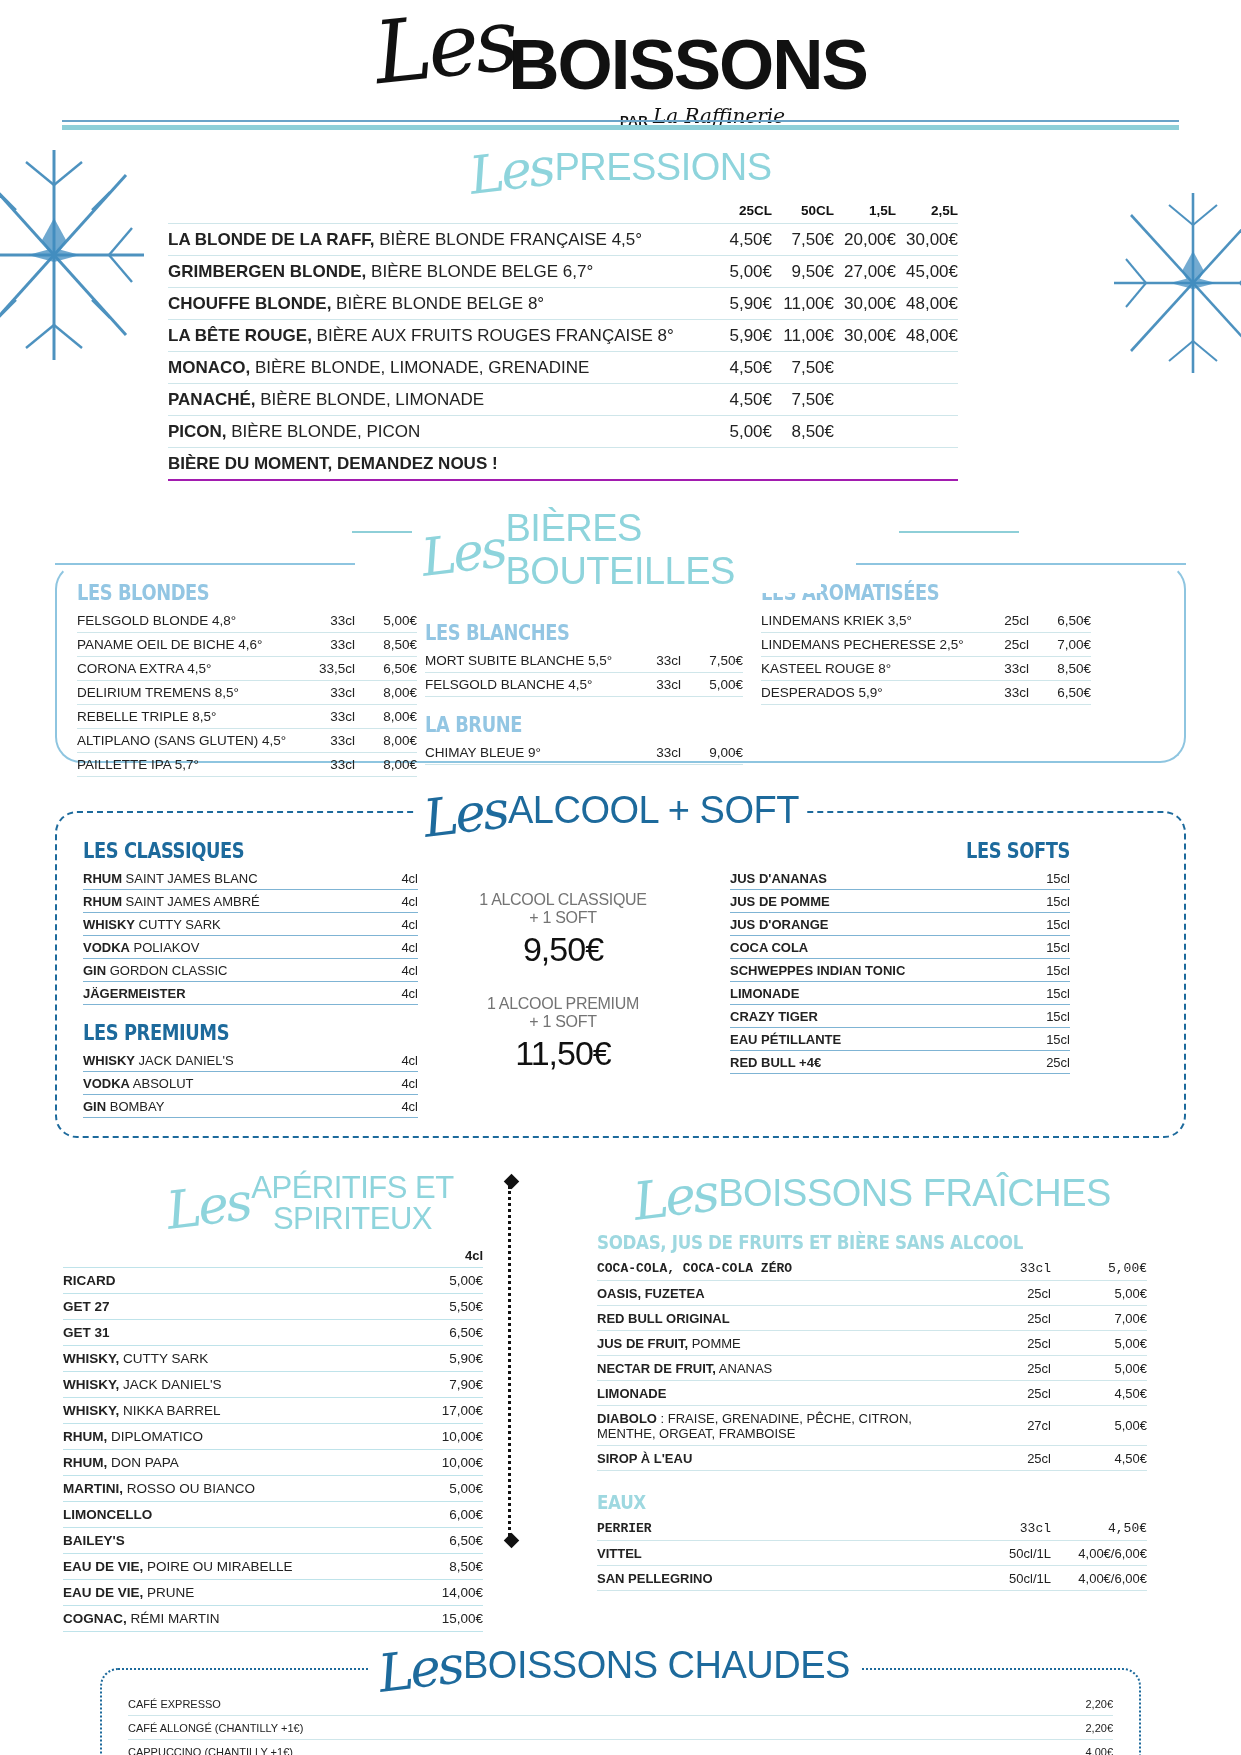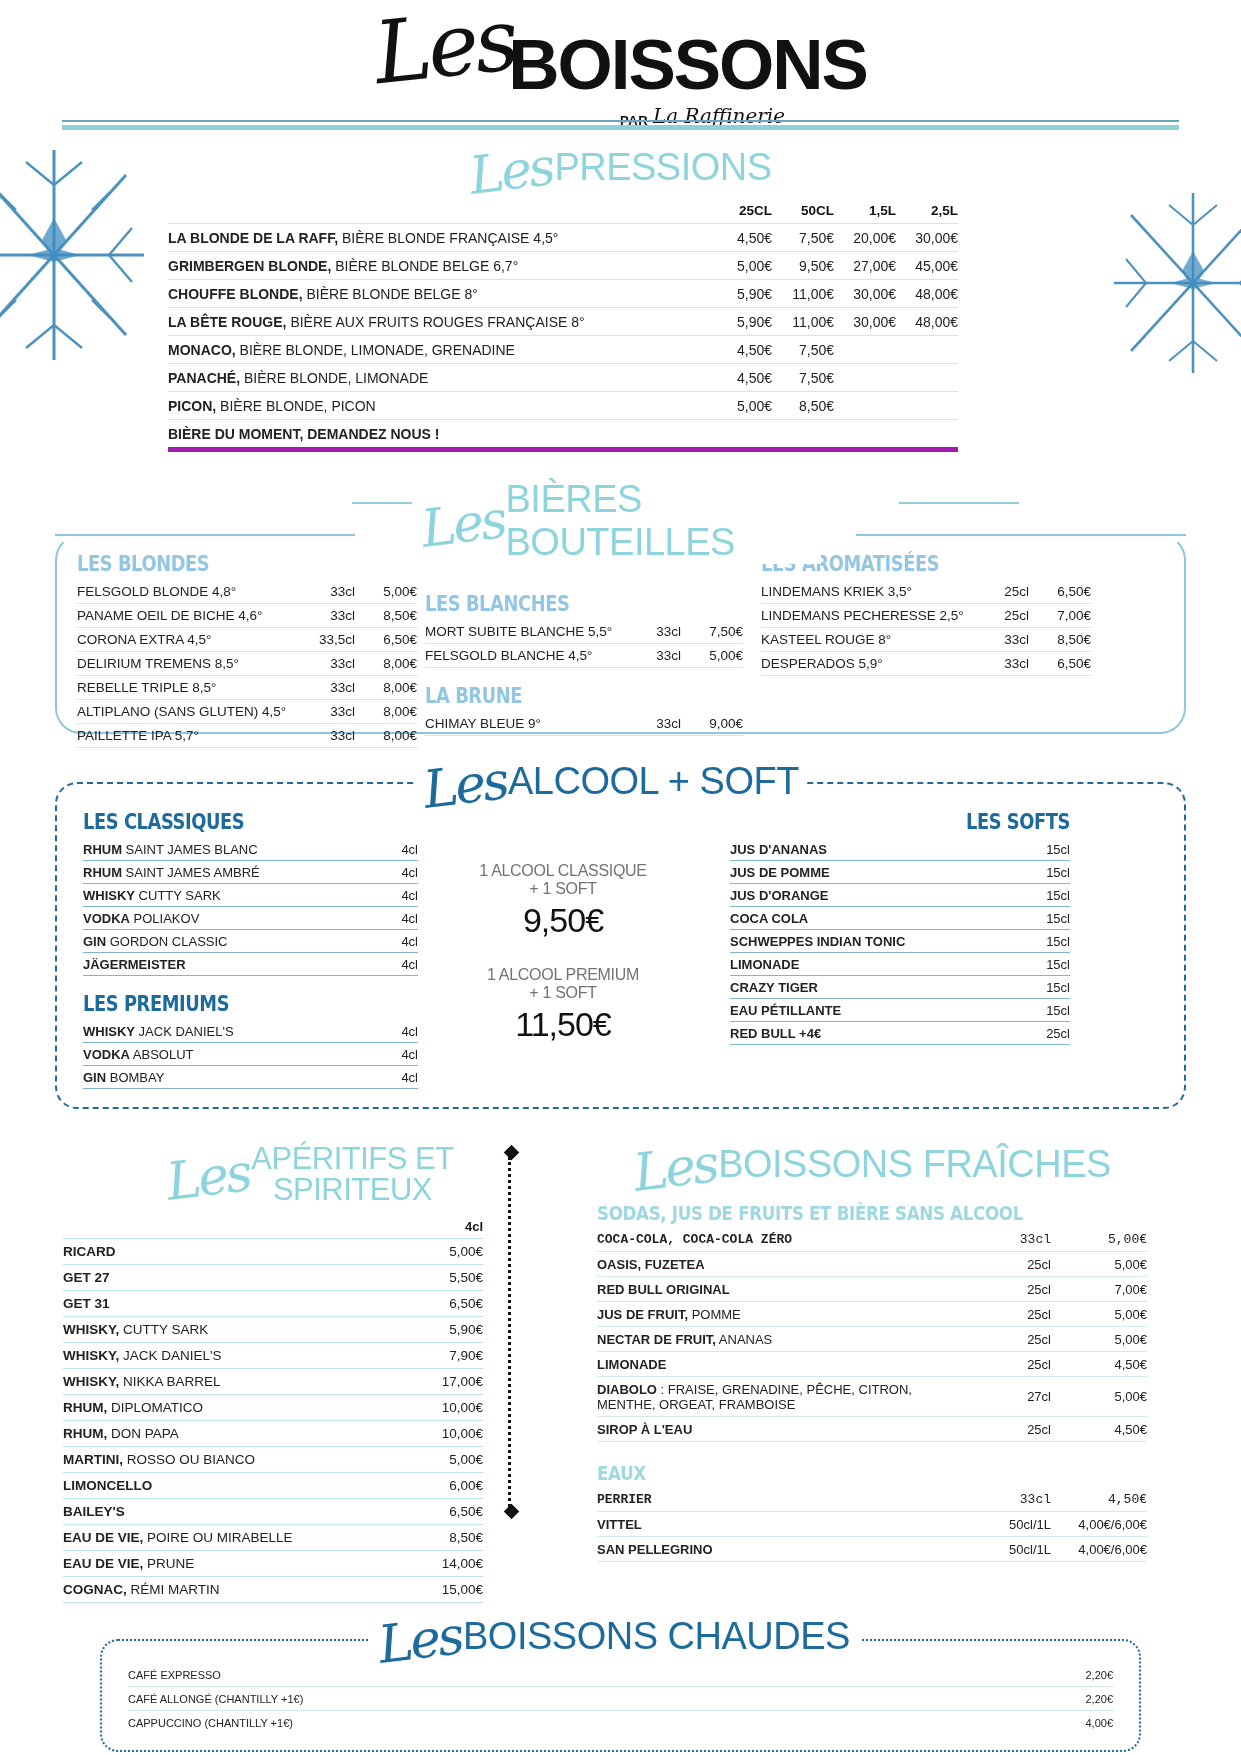--- a/index.html
+++ b/index.html
@@ -66,24 +66,24 @@
   .c-deepblue { color: #1d6a9c; }
 
   
   .pressions { padding: 14px 0 0 0; }
   .press-table { width: 790px; margin: 14px auto 0 168px; border-collapse: collapse; }
   .press-table th {
     font-size: 13.5px; font-weight: bold; text-align: right;
     padding: 0 0 5px 0; color: #111;
   }
   .press-table td {
-    font-size: 14px; padding: 5.5px 0 5.5px 0;
+    font-size: 17px; padding: 5.5px 0 5.5px 0;
     border-top: 1px solid #cfe6ea; color: #222;
   }
-  .press-table tr:last-child td { border-bottom: 5px solid #a21caf; }
+  .press-table tr:last-child td { border-bottom: 2px solid #a21caf; }
   .press-name { text-align: left; }
   .press-name b { font-weight: bold; }
   .press-price { text-align: right; width: 62px; }
   .press-note { font-weight: bold; font-size: 13.5px; }
 
   
   .bb-head { position: relative; margin-top: 26px; height: 46px; }
   .bb-head .sec-title { position: relative; z-index: 2; background: #fff;
      width: 400px; margin: 0 auto; }
   .bb-line { position: absolute; top: 24px; height: 2px; background: #8ecfd8; }

